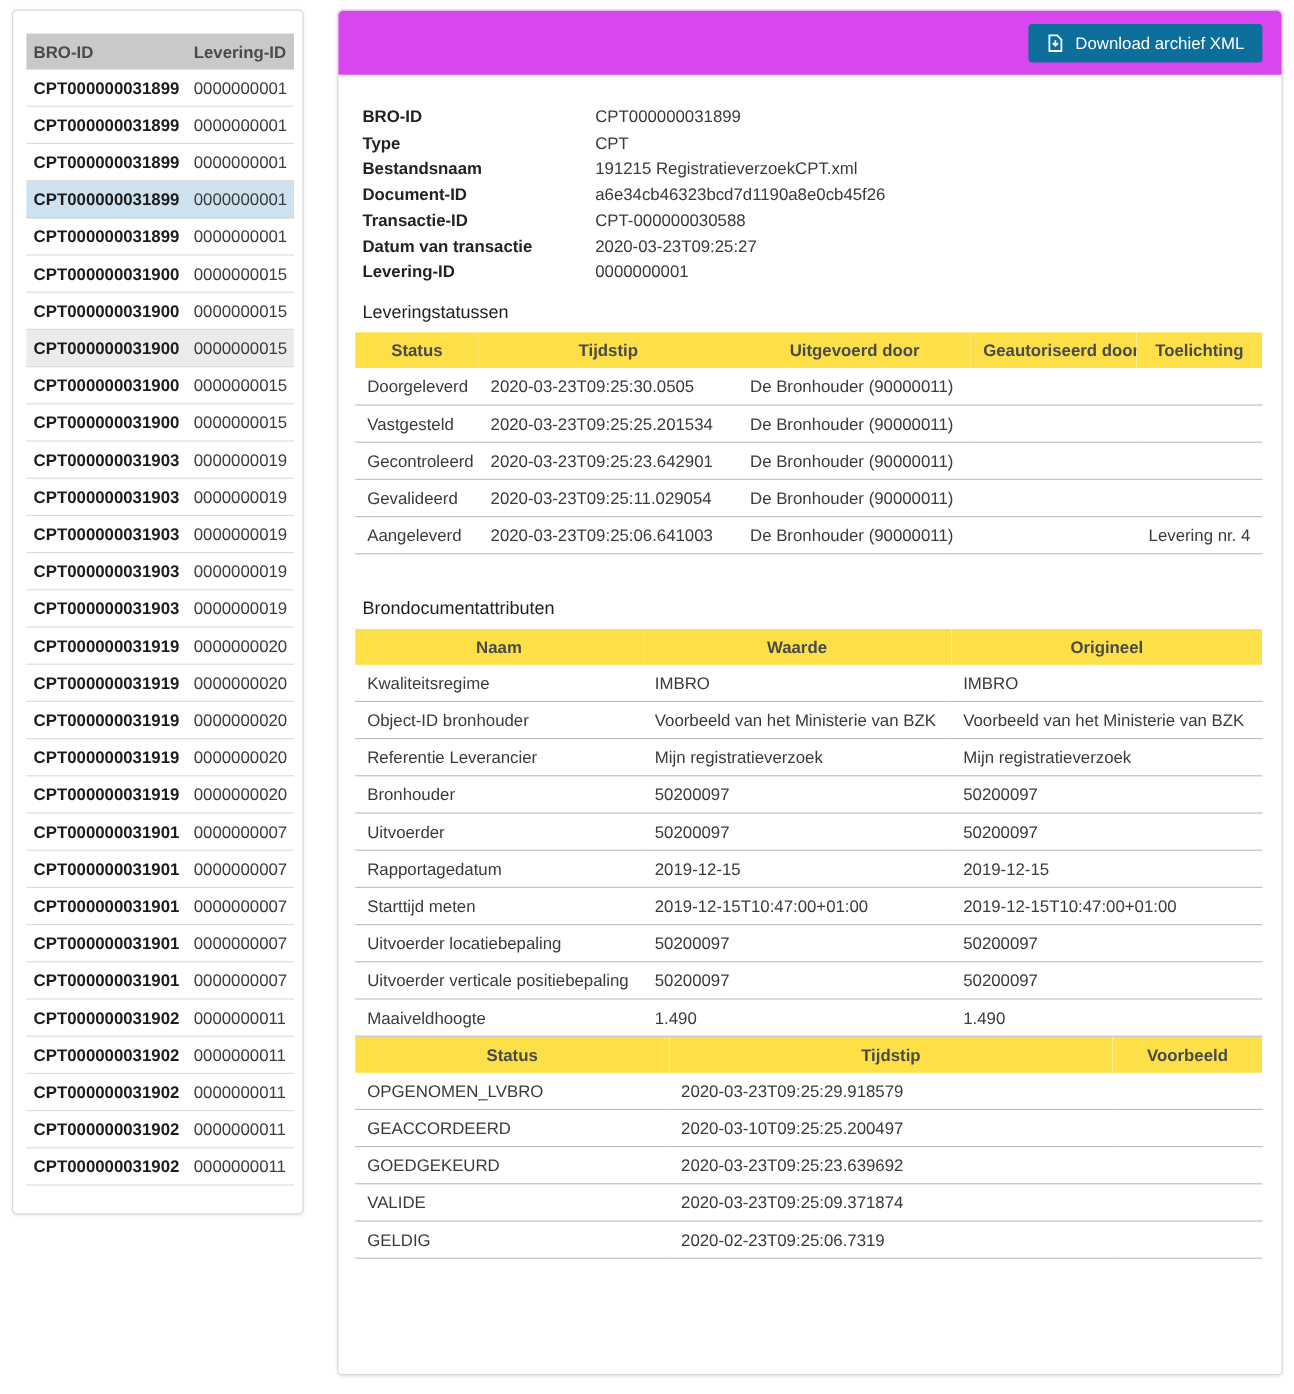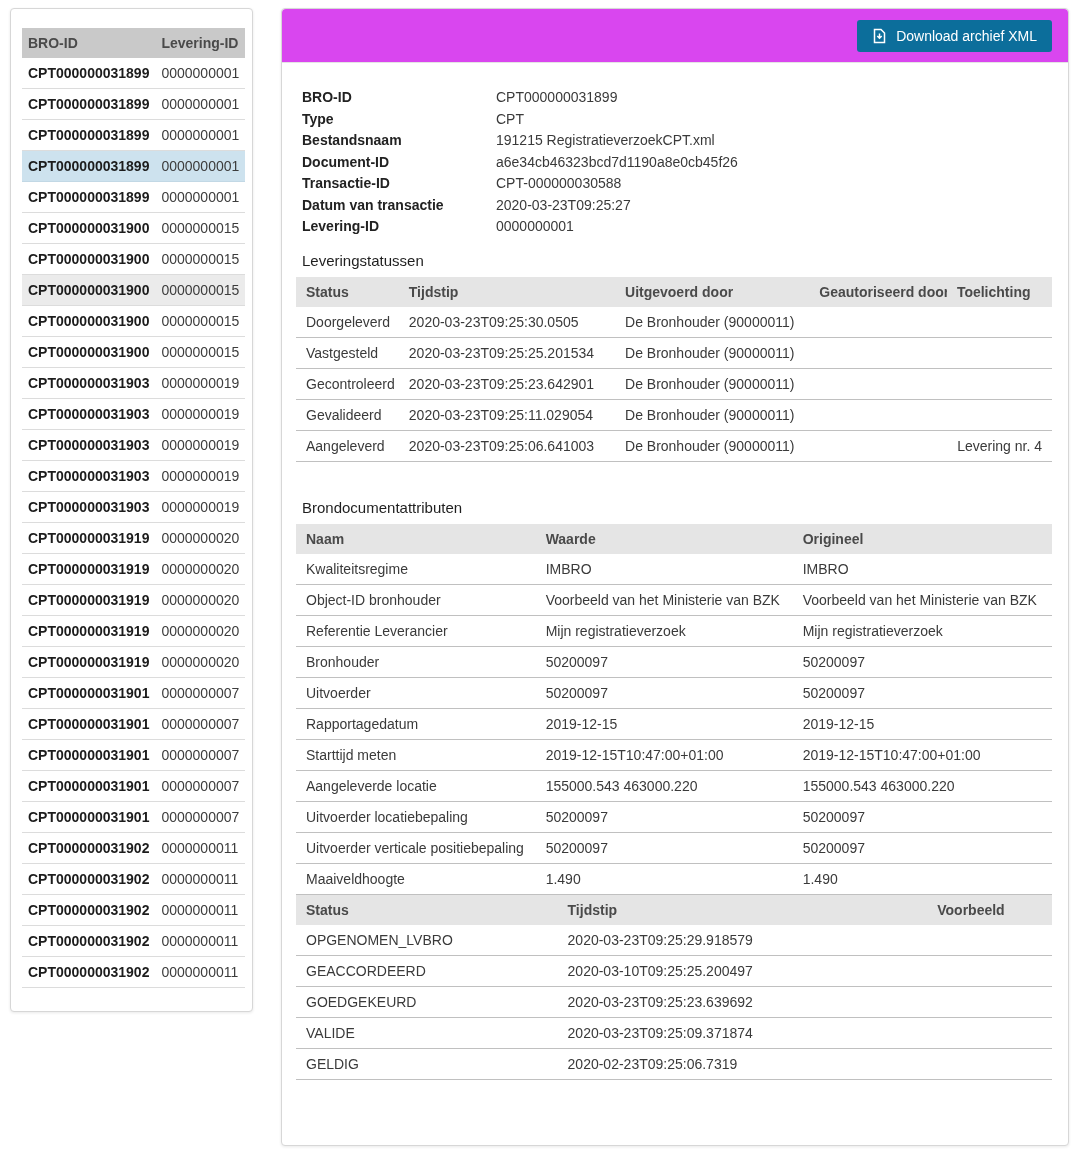--- a/index.html
+++ b/index.html
@@ -106,24 +106,24 @@
 
   
   .detail-table {
     width: 100%;
     border-collapse: collapse;
     font-size: 14px;
     line-height: 16px;
     table-layout: fixed;
   }
   .detail-table th {
-    background: #e5e5e5;
+    background: #fde047;
     color: #4a4a4a;
     font-weight: bold;
-    text-align: left;
+    text-align: center;
     padding: 7px 10px;
     overflow: hidden;
     white-space: nowrap;
   }
   .detail-table td {
     padding: 7px 10px;
     border-bottom: 1px solid #c0c0c0;
     color: #3a3a3a;
     overflow: hidden;
     white-space: nowrap;
@@ -470,25 +470,20 @@
     <td>2019-12-15</td>
     <td>2019-12-15</td>
   </tr>
 
   <tr>
     <td>Starttijd meten</td>
     <td>2019-12-15T10:47:00+01:00</td>
     <td>2019-12-15T10:47:00+01:00</td>
   </tr>
 
-  <tr>
-    <td>Aangeleverde locatie</td>
-    <td>155000.543 463000.220</td>
-    <td>155000.543 463000.220</td>
-  </tr>
 
   <tr>
     <td>Uitvoerder locatiebepaling</td>
     <td>50200097</td>
     <td>50200097</td>
   </tr>
 
   <tr>
     <td>Uitvoerder verticale positiebepaling</td>
     <td>50200097</td>

